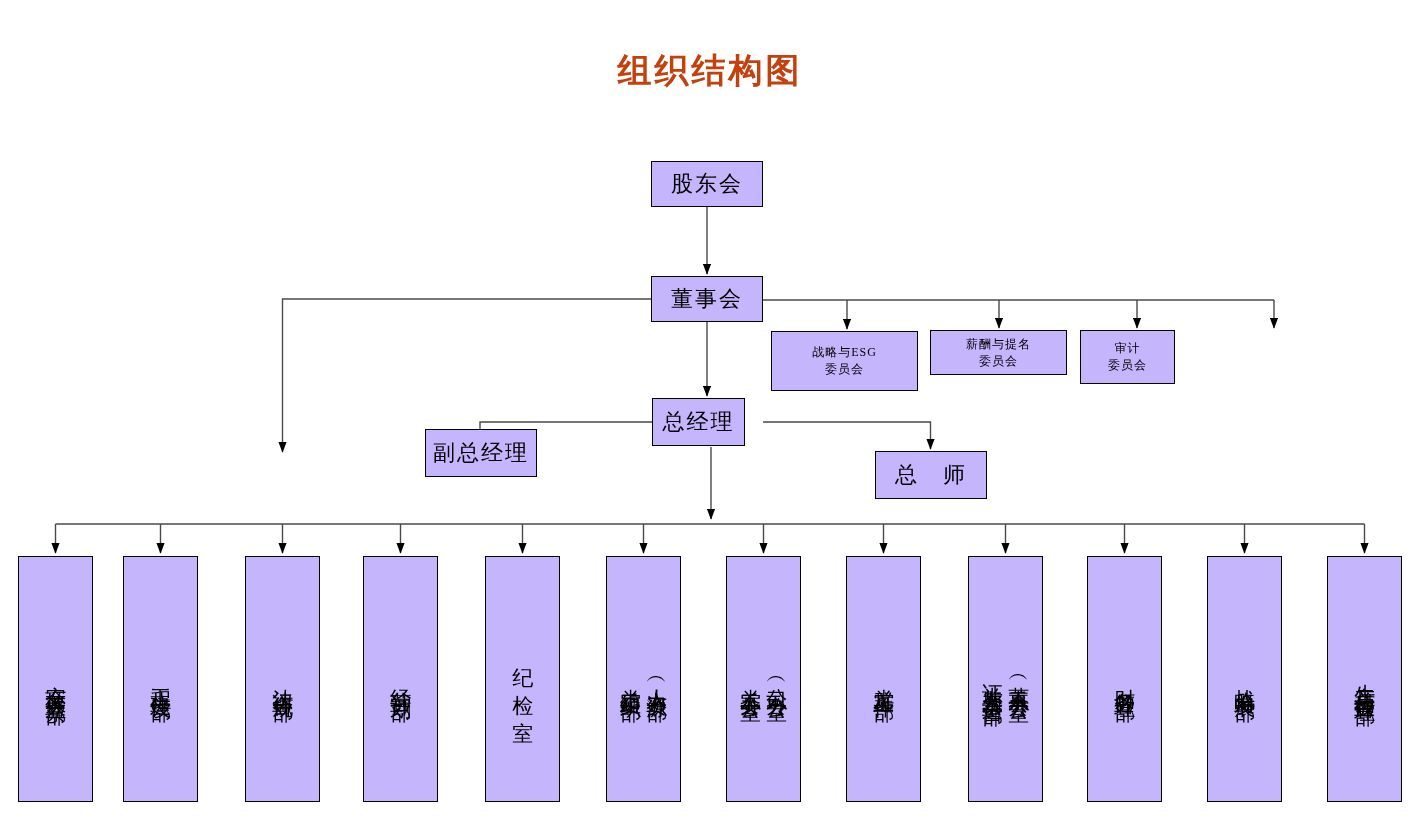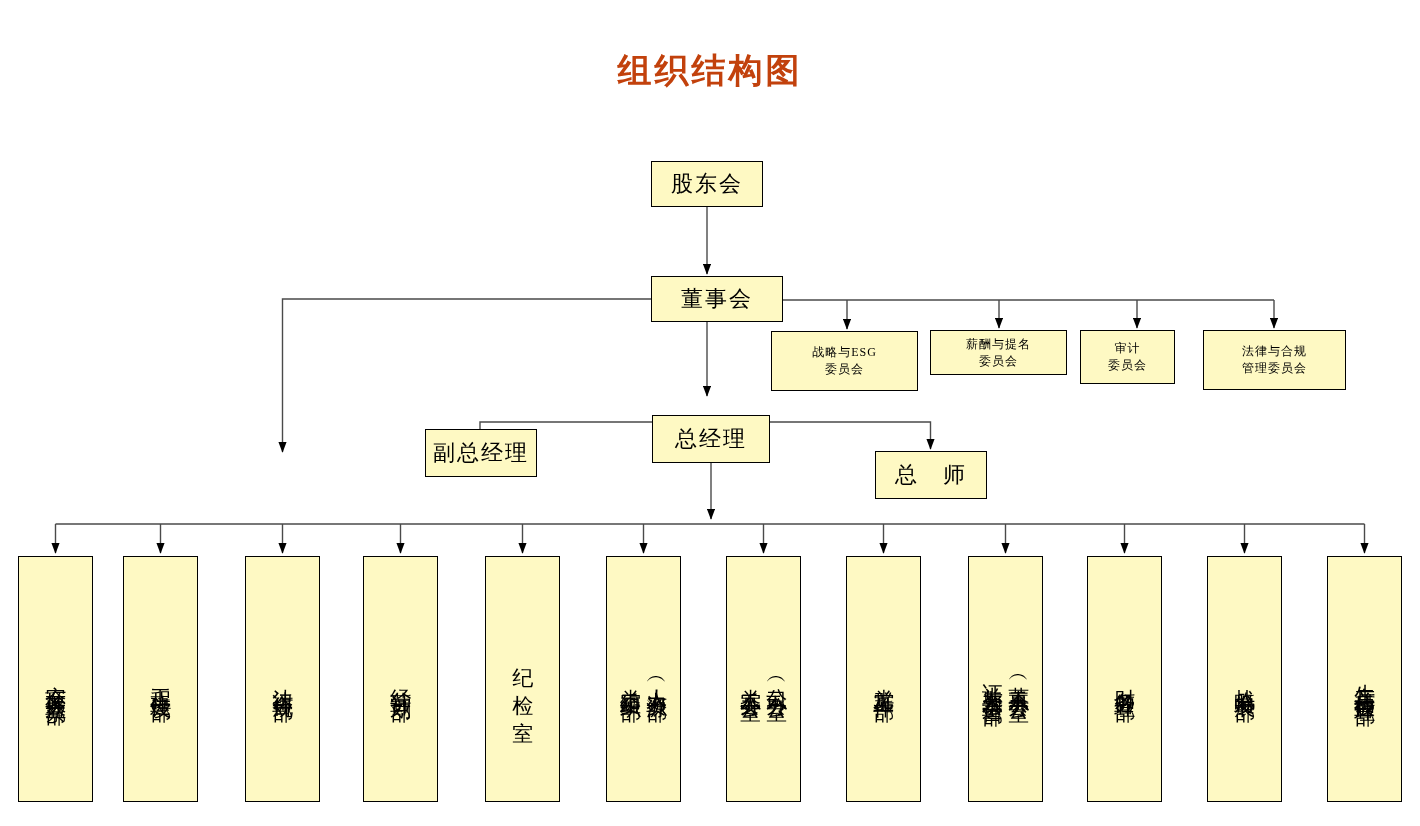--- a/index.html
+++ b/index.html
@@ -32,21 +32,21 @@
     left: 0;
     top: 0;
     width: 1420px;
     height: 826px;
     pointer-events: none;
   }
   .node {
     position: absolute;
     box-sizing: border-box;
     border: 1.6px solid #000;
-    background: #fef9c3;
+    background: #c4b5fd;
     display: flex;
     align-items: center;
     justify-content: center;
   }
   .h-label {
     font-size: 22px;
     letter-spacing: 2px;
     text-align: center;
     line-height: 1.35;
     white-space: pre-line;
@@ -105,25 +105,25 @@
       <path d="M1124.5 524 V553" marker-end="url(#arrow)"></path>
       <path d="M1244.5 524 V553" marker-end="url(#arrow)"></path>
       <path d="M1364.5 524 V553" marker-end="url(#arrow)"></path>
     </g>
   </svg>
 
   <div class="node" style="left:651px;top:161px;width:112px;height:46px">
     <span class="h-label">股东会</span>
   </div>
 
-  <div class="node" style="left:651px;top:276px;width:132px;height:46px">
+  <div class="node" style="left:651px;top:276px;width:112px;height:46px">
     <span class="h-label">董事会</span>
   </div>
 
-  <div class="node" style="left:652px;top:415px;width:118px;height:48px">
+  <div class="node" style="left:652px;top:398px;width:93px;height:48px">
     <span class="h-label">总经理</span>
   </div>
 
 
   <div class="node" style="left:425px;top:429px;width:112px;height:48px">
     <span class="h-label">副总经理</span>
   </div>
 
   <div class="node" style="left:875px;top:451px;width:112px;height:48px">
     <span class="h-label">总　师</span>
@@ -137,24 +137,20 @@
   <div class="node committee" style="left:930px;top:330px;width:137px;height:45px">
     <span class="h-label">薪酬与提名
 委员会</span>
   </div>
 
   <div class="node committee" style="left:1080px;top:330px;width:95px;height:54px">
     <span class="h-label">审计
 委员会</span>
   </div>
 
-  <div class="node committee" style="left:1203px;top:330px;width:143px;height:60px">
-    <span class="h-label">法律与合规
-管理委员会</span>
-  </div>
 
   <div class="node dept" style="left:18px;top:556px;width:75px;height:246px">
     <span class="v-label">安全环保监察部</span>
   </div>
 
   <div class="node dept" style="left:123px;top:556px;width:75px;height:246px">
     <span class="v-label">工程建设部</span>
   </div>
 
   <div class="node dept" style="left:245px;top:556px;width:75px;height:246px">

